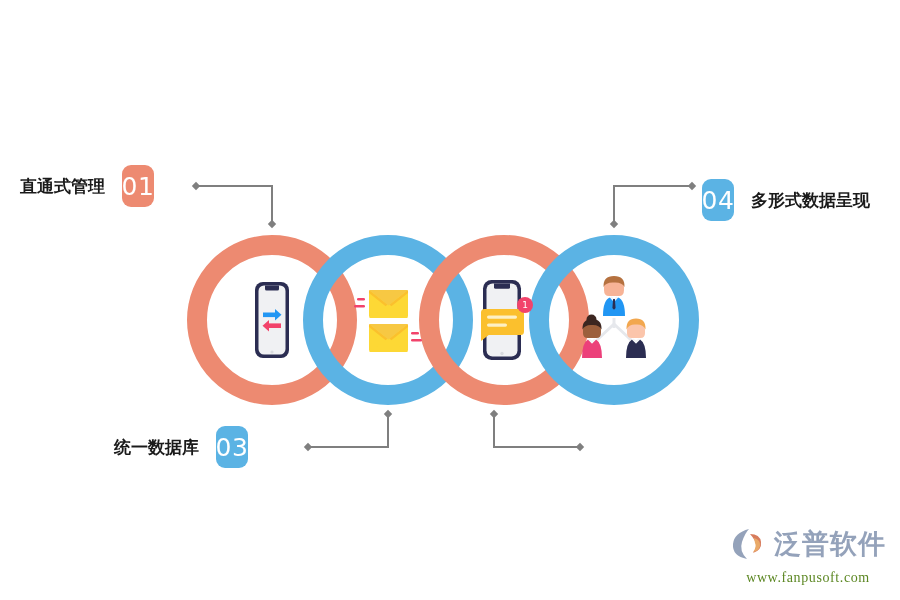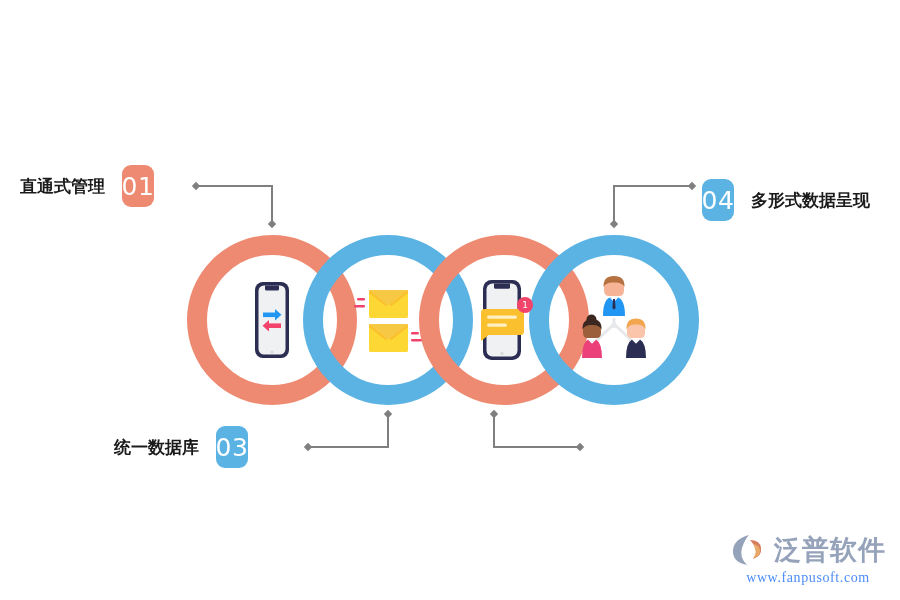--- a/index.html
+++ b/index.html
@@ -91,24 +91,24 @@
   .wm-text {
     font-size: 27px;
     font-weight: bold;
     color: #8c9bb5;
     font-family: "DejaVu Sans", "Liberation Sans", sans-serif;
     letter-spacing: 1px;
     margin-left: 4px;
   }
   .wm-url {
     font-size: 14px;
-    color: #3b82f6;
+    color: #4d7c0f;
     font-family: "Liberation Serif", "DejaVu Serif", serif;
     letter-spacing: 0.6px;
-    margin-top: 2px;
+    margin-top: 8px;
   }
 </style>
 </head>
 <body>
 
 <div id="canvas">
 
   <svg class="connector-layer" viewBox="0 0 900 600">
     <defs>
       <g id="diamond-marker">

